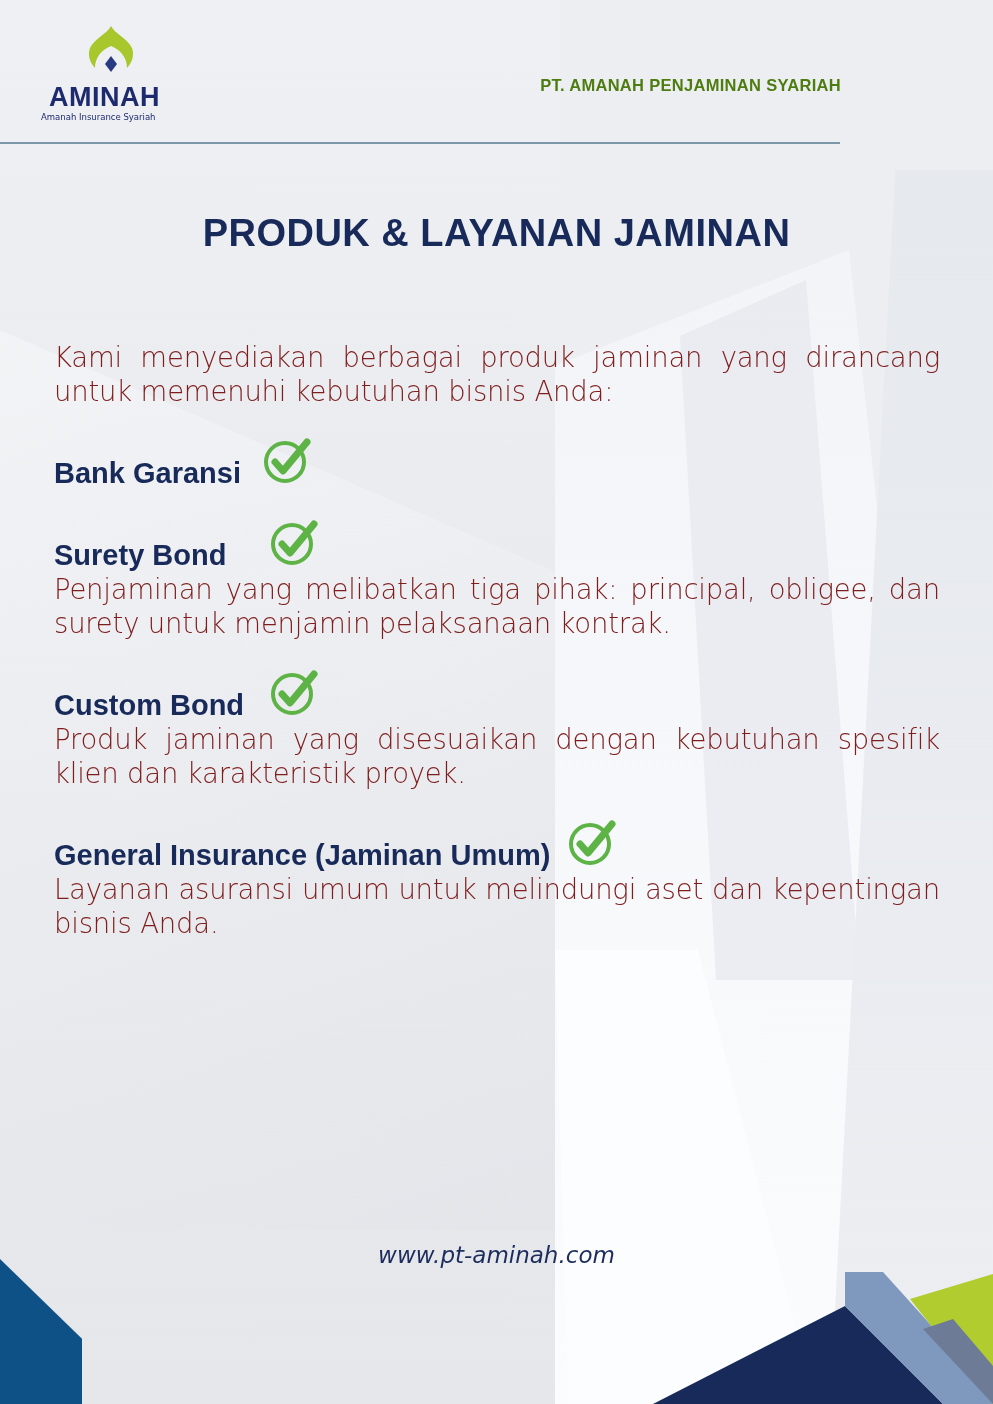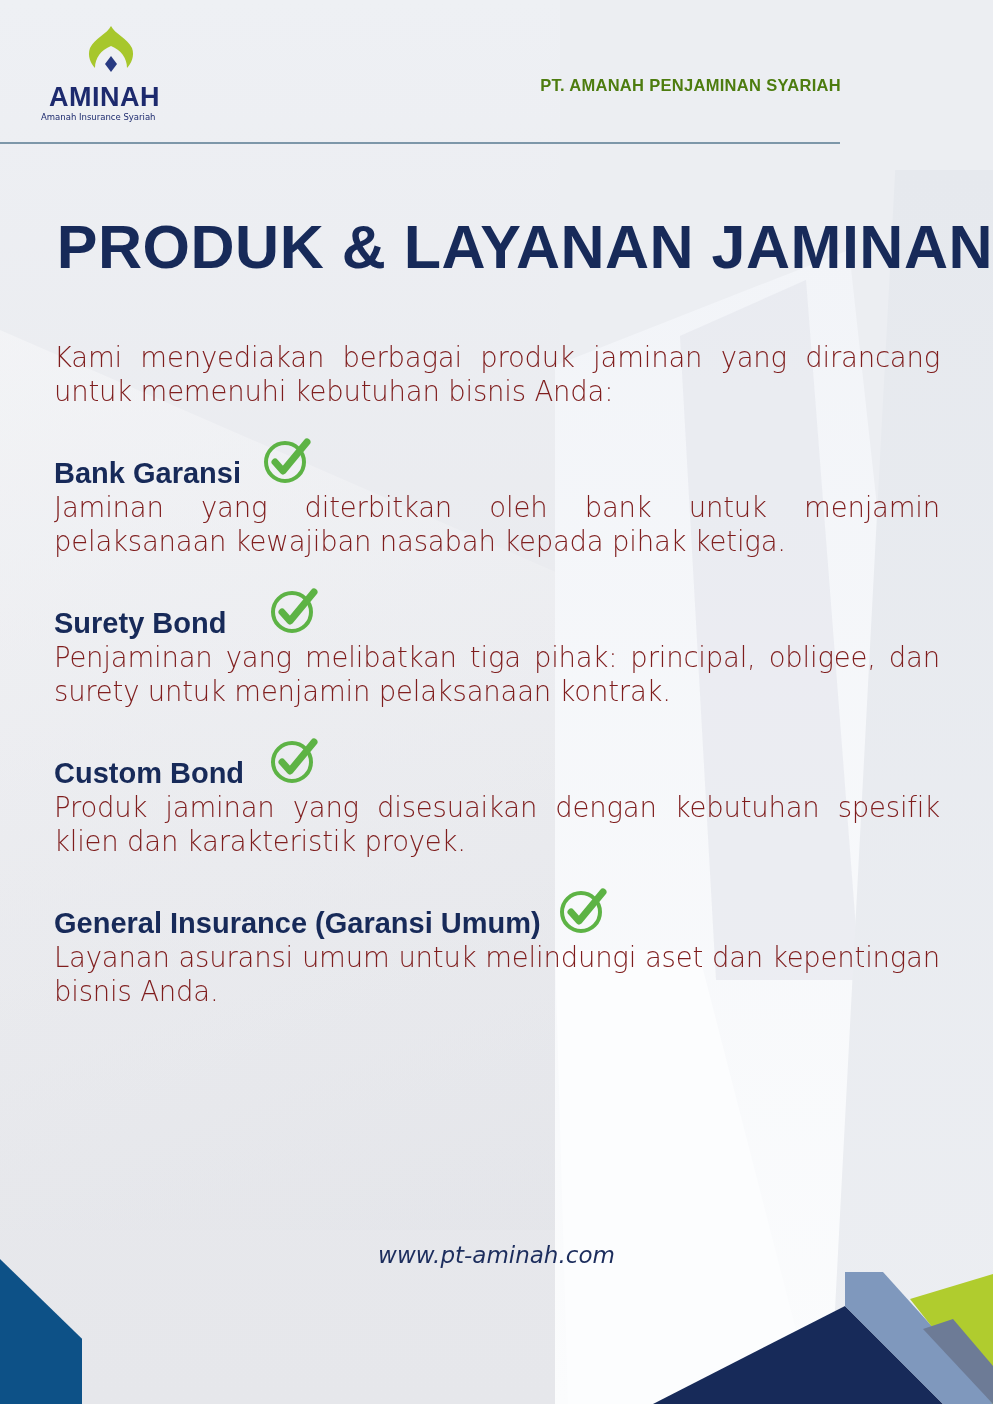--- a/index.html
+++ b/index.html
@@ -49,23 +49,23 @@
       font-size: 16.5px; letter-spacing: 0.3px; color: #4d7c0f;
     }
     .rule {
       position: absolute; left: 0; top: 142px; width: 840px; height: 2px;
       background: #7d97a9; z-index: 2;
     }
 
     
     .title {
       position: absolute; left: 0; right: 0; top: 212px; z-index: 2;
-      text-align: right;
+      text-align: center;
       font-family: "Liberation Sans", sans-serif; font-weight: bold;
-      font-size: 61px; letter-spacing: 0.5px; color: #172a59;
+      font-size: 38px; letter-spacing: 0.5px; color: #172a59;
     }
 
     
     .content {
       position: absolute; left: 54px; top: 340px; width: 886px; z-index: 2;
       font-family: "DejaVu Sans", sans-serif;
     }
     .intro, .desc {
       font-size: 27.5px; line-height: 34px; text-align: justify;
       text-align-last: left; color: #7f1d1d; font-weight: 300;
@@ -124,21 +124,20 @@
   <div class="product">
     <div class="product-head">
       <span class="product-name">Bank Garansi</span>
       <span class="check">
         <svg width="48" height="46" viewBox="0 0 48 46">
             <circle cx="22" cy="24" r="19" fill="none" stroke="#5db345" stroke-width="4"></circle>
             <path d="M12 24 L20 33 L44 4" fill="none" stroke="#5db345" stroke-width="7" stroke-linecap="round" stroke-linejoin="round"></path>
           </svg>
       </span>
     </div>
-    <p class="desc">Jaminan yang diterbitkan oleh bank untuk menjamin pelaksanaan kewajiban nasabah kepada pihak ketiga.</p>
   </div>
 
   <div class="product">
     <div class="product-head">
       <span class="product-name">Surety Bond</span>
       <span class="check" style="margin-left:44px">
         <svg width="48" height="46" viewBox="0 0 48 46">
             <circle cx="22" cy="24" r="19" fill="none" stroke="#5db345" stroke-width="4"></circle>
             <path d="M12 24 L20 33 L44 4" fill="none" stroke="#5db345" stroke-width="7" stroke-linecap="round" stroke-linejoin="round"></path>
           </svg>
@@ -155,21 +154,21 @@
             <circle cx="22" cy="24" r="19" fill="none" stroke="#5db345" stroke-width="4"></circle>
             <path d="M12 24 L20 33 L44 4" fill="none" stroke="#5db345" stroke-width="7" stroke-linecap="round" stroke-linejoin="round"></path>
           </svg>
       </span>
     </div>
     <p class="desc">Produk jaminan yang disesuaikan dengan kebutuhan spesifik klien dan karakteristik proyek.</p>
   </div>
 
   <div class="product">
     <div class="product-head">
-      <span class="product-name">General Insurance (Garansi Umum)</span>
+      <span class="product-name">General Insurance (Jaminan Umum)</span>
       <span class="check" style="margin-left:18px">
         <svg width="48" height="46" viewBox="0 0 48 46">
             <circle cx="22" cy="24" r="19" fill="none" stroke="#5db345" stroke-width="4"></circle>
             <path d="M12 24 L20 33 L44 4" fill="none" stroke="#5db345" stroke-width="7" stroke-linecap="round" stroke-linejoin="round"></path>
           </svg>
       </span>
     </div>
     <p class="desc">Layanan asuransi umum untuk melindungi aset dan kepentingan bisnis Anda.</p>
   </div>
 </div>

